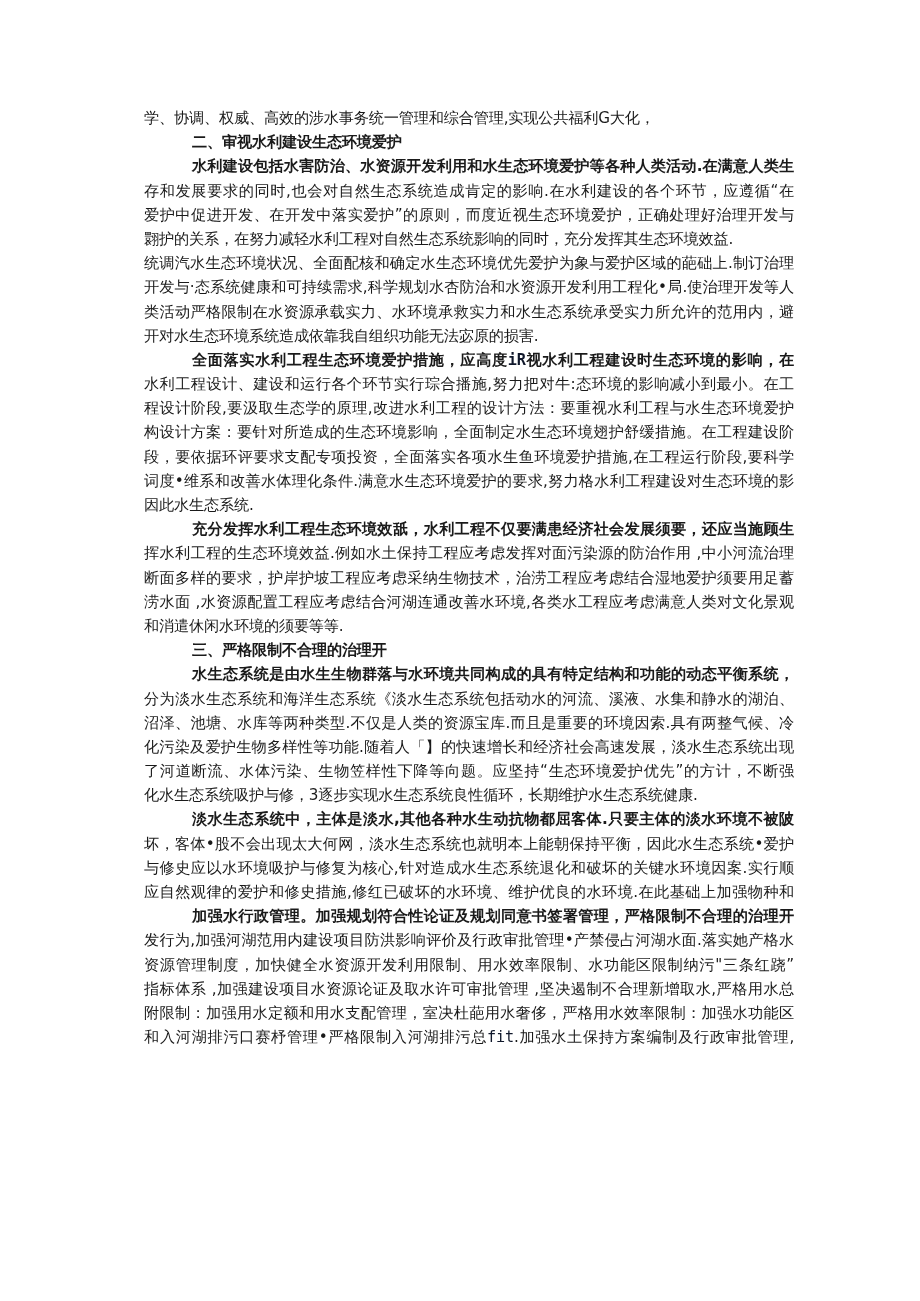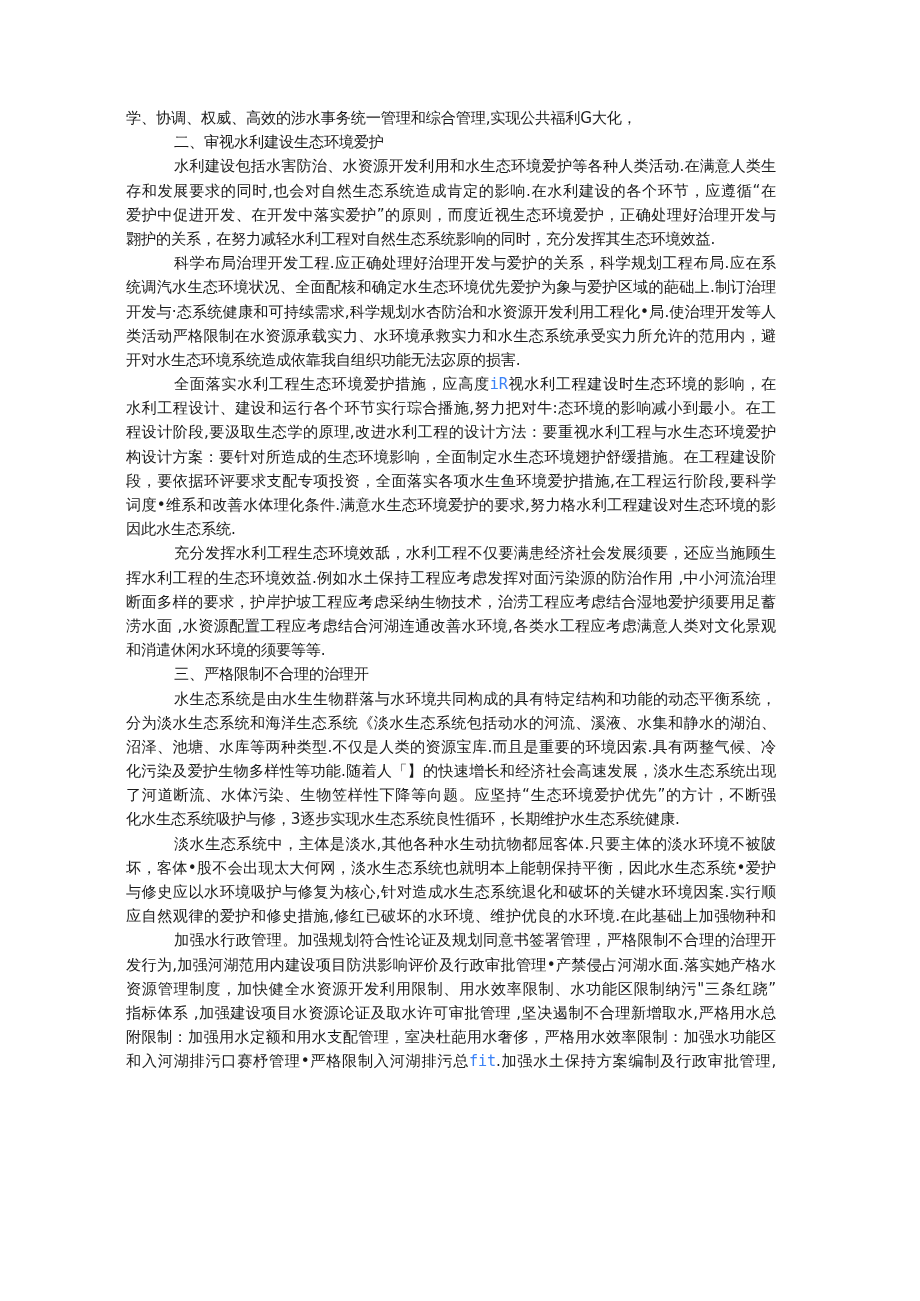--- a/index.html
+++ b/index.html
@@ -10,56 +10,56 @@
     body {
       width: 920px;
       height: 1301px;
       position: relative;
       overflow: hidden;
       font-family: "DejaVu Sans", "Liberation Sans", sans-serif;
       color: #1a1a1a;
     }
     .page {
       position: absolute;
-      left: 126px;
+      left: 144px;
       top: 106px;
       width: 650px;
     }
     .line {
       height: 24.2px;
       line-height: 24.2px;
       font-size: 15.2px;
       white-space: nowrap;
       overflow: visible;
       text-align: justify;
       text-align-last: justify;
       letter-spacing: -0.2px;
     }
     .line.indent {
       padding-left: 48px;
+      font-weight: bold;
     }
     .line.last {
       text-align-last: left;
     }
     .mono {
       font-family: "DejaVu Sans Mono", "Liberation Mono", monospace;
-      color: #3b82f6;
+      color: #0f172a;
     }
   </style>
 </head>
 <body>
 
 <div class="page" id="page">
     <div class="line last">学、协调、权威、高效的涉水事务统一管理和综合管理,实现公共福利G大化，</div>
     <div class="line indent last">二、审视水利建设生态环境爱护</div>
     <div class="line indent">水利建设包括水害防治、水资源开发利用和水生态环境爱护等各种人类活动.在满意人类生</div>
     <div class="line">存和发展要求的同时,也会对自然生态系统造成肯定的影响.在水利建设的各个环节，应遵循“在</div>
     <div class="line">爱护中促进开发、在开发中落实爱护”的原则，而度近视生态环境爱护，正确处理好治理开发与</div>
     <div class="line last">翾护的关系，在努力减轻水利工程对自然生态系统影响的同时，充分发挥其生态环境效益.</div>
-    <div class="line indent">科学布局治理开发工程.应正确处理好治理开发与爱护的关系，科学规划工程布局.应在系</div>
     <div class="line">统调汽水生态环境状况、全面配核和确定水生态环境优先爱护为象与爱护区域的葩础上.制订治理</div>
     <div class="line">开发与·态系统健康和可持续需求,科学规划水杏防治和水资源开发利用工程化•局.使治理开发等人</div>
     <div class="line">类活动严格限制在水资源承载实力、水环境承救实力和水生态系统承受实力所允许的范用内，避</div>
     <div class="line last">开对水生态环境系统造成依靠我自组织功能无法宓原的损害.</div>
     <div class="line indent">全面落实水利工程生态环境爱护措施，应高度<span class="mono">iR</span>视水利工程建设时生态环境的影响，在</div>
     <div class="line">水利工程设计、建设和运行各个环节实行琮合播施,努力把对牛:态环境的影响减小到最小。在工</div>
     <div class="line">程设计阶段,要汲取生态学的原理,改进水利工程的设计方法：要重视水利工程与水生态环境爱护</div>
     <div class="line">构设计方案：要针对所造成的生态环境影响，全面制定水生态环境翅护舒缓措施。在工程建设阶</div>
     <div class="line">段，要依据环评要求支配专项投资，全面落实各项水生鱼环境爱护措施,在工程运行阶段,要科学</div>
     <div class="line">词度•维系和改善水体理化条件.满意水生态环境爱护的要求,努力格水利工程建设对生态环境的影</div>

